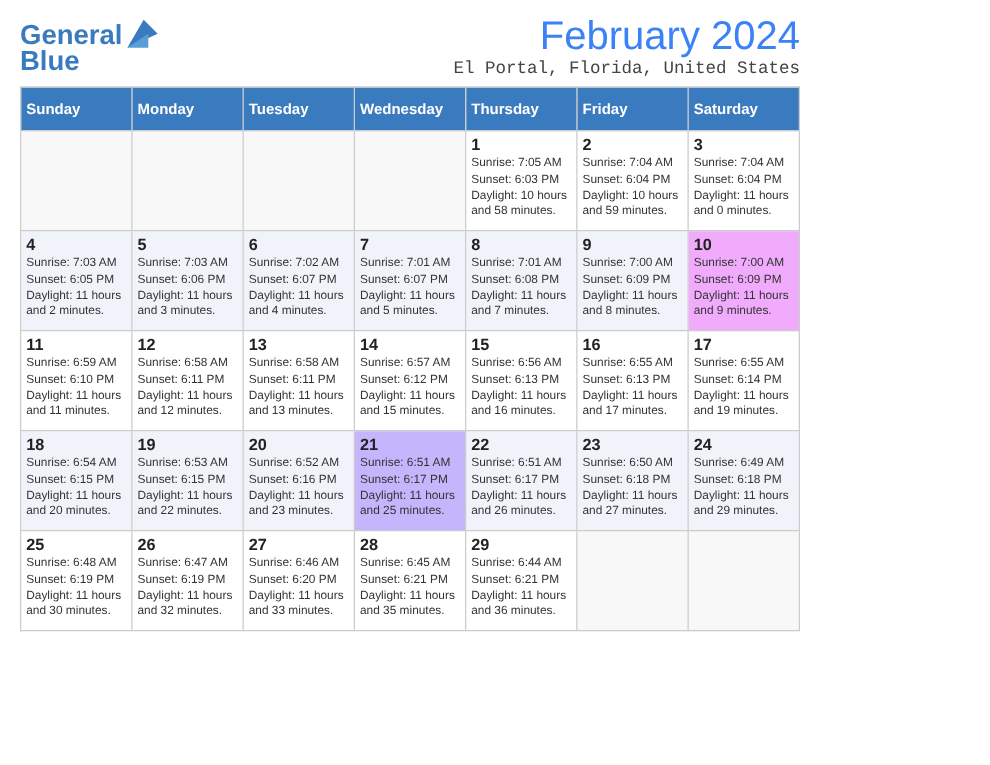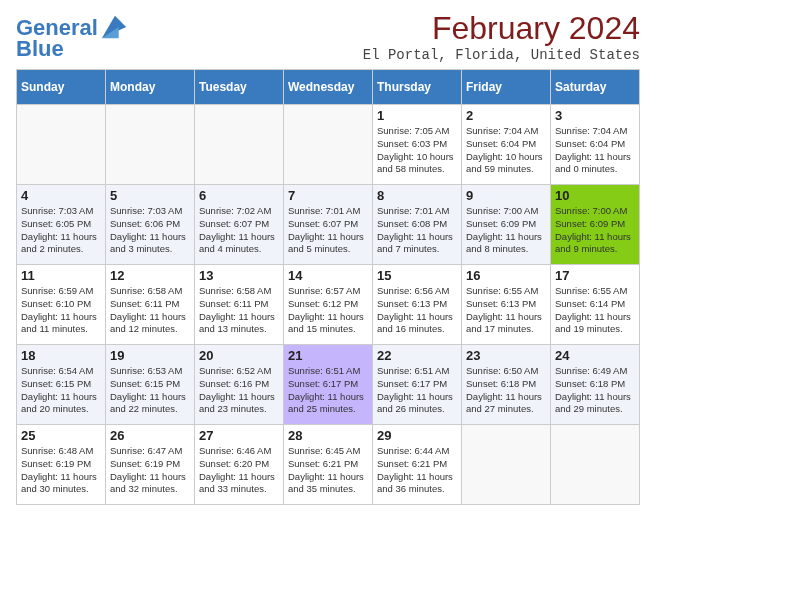--- a/index.html
+++ b/index.html
@@ -40,21 +40,21 @@
       width: 28px;
       height: 28px;
       margin-left: 2px;
     }
     .title-area {
       text-align: right;
     }
     .title-month {
       font-size: 32px;
       font-weight: normal;
-      color: #7f1d1d;
+      color: #3b82f6;
     }
     .title-location {
       font-size: 14px;
       color: #444;
       font-family: Liberation Mono, monospace;
     }
     .calendar {
       width: 100%;
       border-collapse: collapse;
       table-layout: fixed;
@@ -167,21 +167,21 @@
             <div class="day-info">Sunrise: 7:01 AM<br>Sunset: 6:07 PM<br>Daylight: 11 hours and 5 minutes.</div>
           </td>
           <td style="background: rgb(240, 244, 250);">
             <span class="day-number">8</span>
             <div class="day-info">Sunrise: 7:01 AM<br>Sunset: 6:08 PM<br>Daylight: 11 hours and 7 minutes.</div>
           </td>
           <td style="background: rgb(240, 244, 250);">
             <span class="day-number">9</span>
             <div class="day-info">Sunrise: 7:00 AM<br>Sunset: 6:09 PM<br>Daylight: 11 hours and 8 minutes.</div>
           </td>
-          <td style="background: #84cc16; margin-left: 14px;">
+          <td style="background: #f0abfc; margin-left: 14px;">
             <span class="day-number">10</span>
             <div class="day-info">Sunrise: 7:00 AM<br>Sunset: 6:09 PM<br>Daylight: 11 hours and 9 minutes.</div>
           </td>
         </tr>
         <tr>
           <td style="background: rgb(255, 255, 255);">
             <span class="day-number">11</span>
             <div class="day-info">Sunrise: 6:59 AM<br>Sunset: 6:10 PM<br>Daylight: 11 hours and 11 minutes.</div>
           </td>
           <td style="background: rgb(255, 255, 255);">

